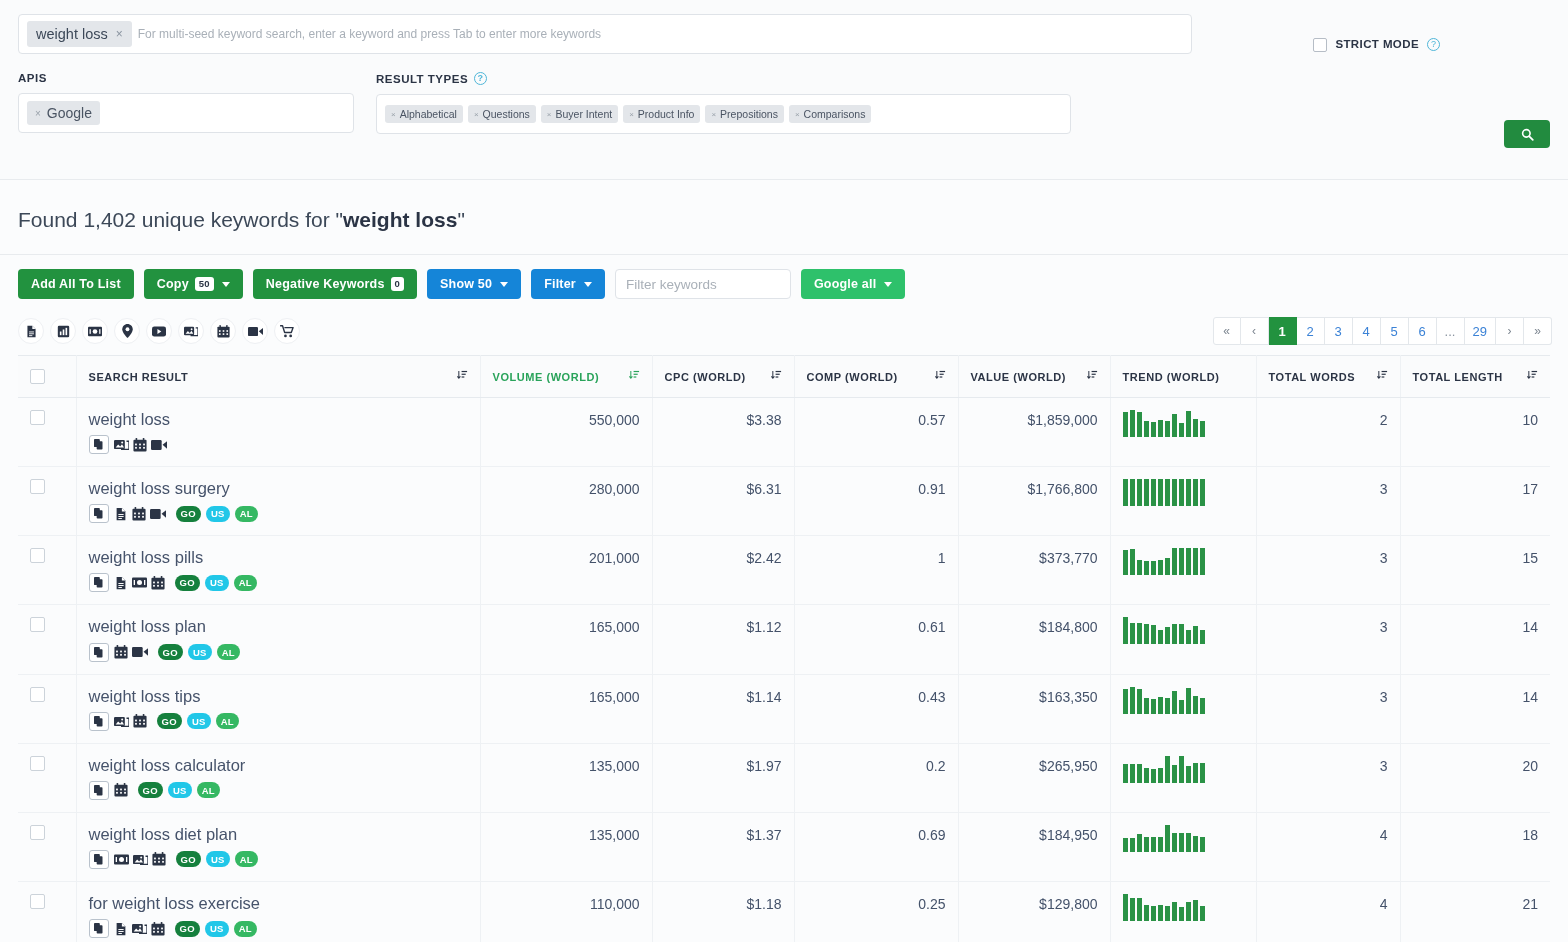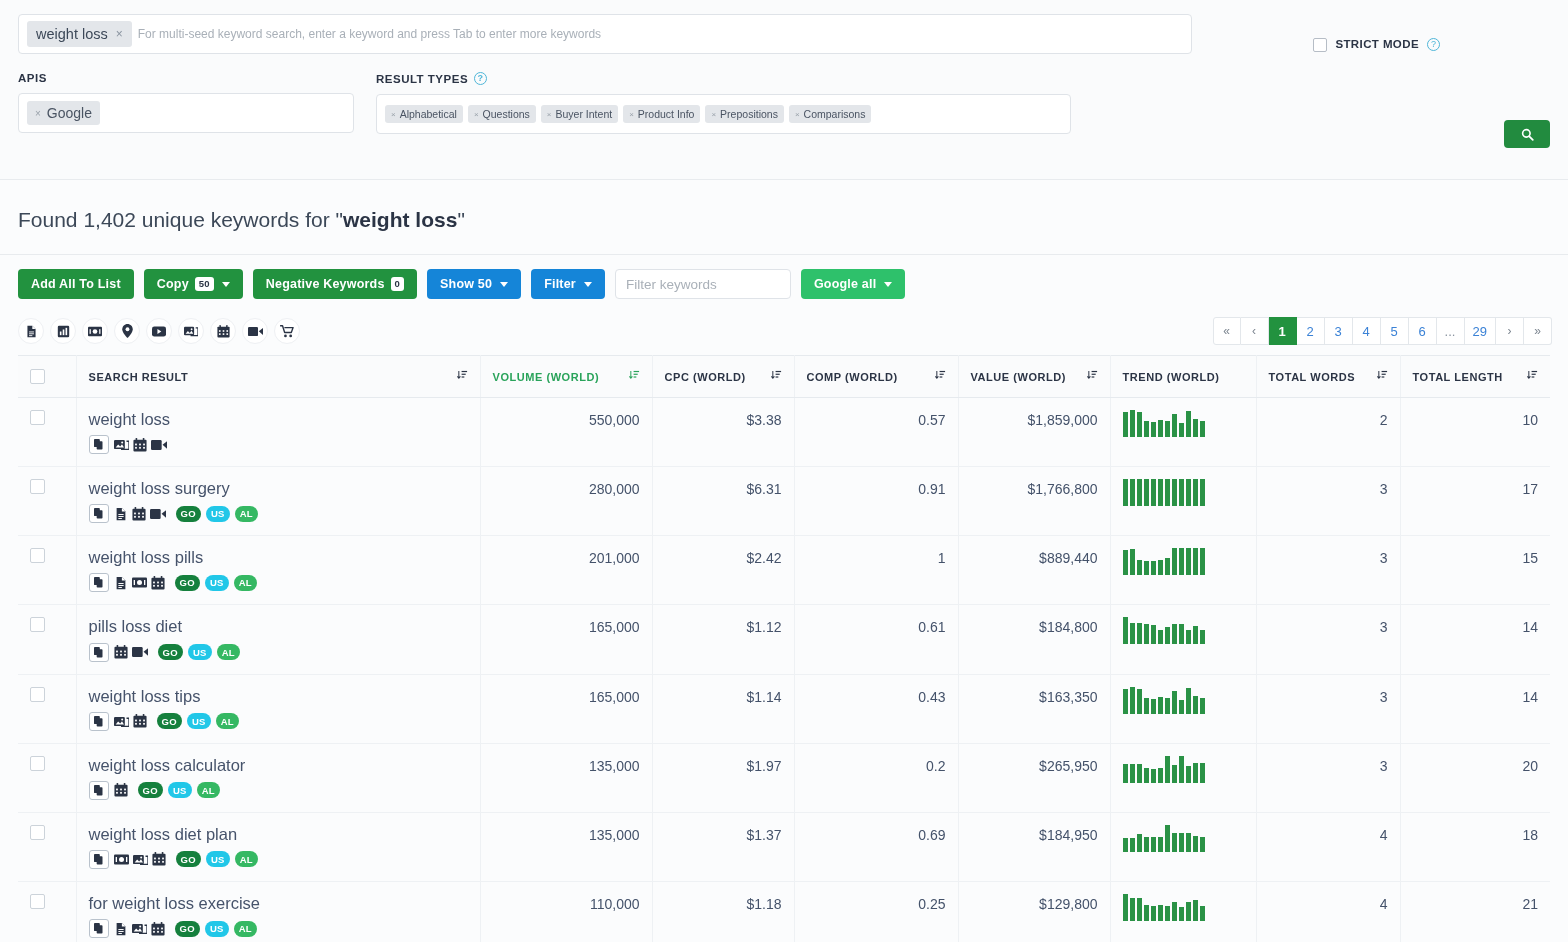--- a/index.html
+++ b/index.html
@@ -762,21 +762,21 @@
                 </svg>
               </span>
               <span class="pill go pill-gap">GO</span>
               <span class="pill us">US</span>
               <span class="pill al">AL</span>
             </div>
           </td>
           <td class="num">201,000</td>
           <td class="num">$2.42</td>
           <td class="num">1</td>
-          <td class="num">$889,440</td>
+          <td class="num">$373,770</td>
           <td>
             <span class="spark">
               <i style="height:25px"></i>
               <i style="height:26px"></i>
               <i style="height:15px"></i>
               <i style="height:14px"></i>
               <i style="height:14px"></i>
               <i style="height:15px"></i>
               <i style="height:17px"></i>
               <i style="height:27px"></i>
@@ -787,21 +787,21 @@
             </span>
           </td>
           <td class="num">3</td>
           <td class="num">15</td>
         </tr>
         <tr>
           <td>
             <span class="cb"></span>
           </td>
           <td>
-            <div class="kw-text">pills loss diet</div>
+            <div class="kw-text">weight loss plan</div>
             <div class="kw-badges">
               <span class="copy-btn">
                 <svg width="10" height="11" viewBox="0 0 12 13" fill="currentColor">
                   <rect x="0" y="0" width="7" height="9.5" rx="1"></rect>
                   <rect x="3.2" y="2.6" width="7" height="10" rx="1"></rect>
                 </svg>
               </span>
               <span class="serp-ico">
                 <svg width="14" height="14" viewBox="0 0 16 16" fill="currentColor">
                   <rect x="0.5" y="2" width="15" height="13.5" rx="1.2"></rect>

